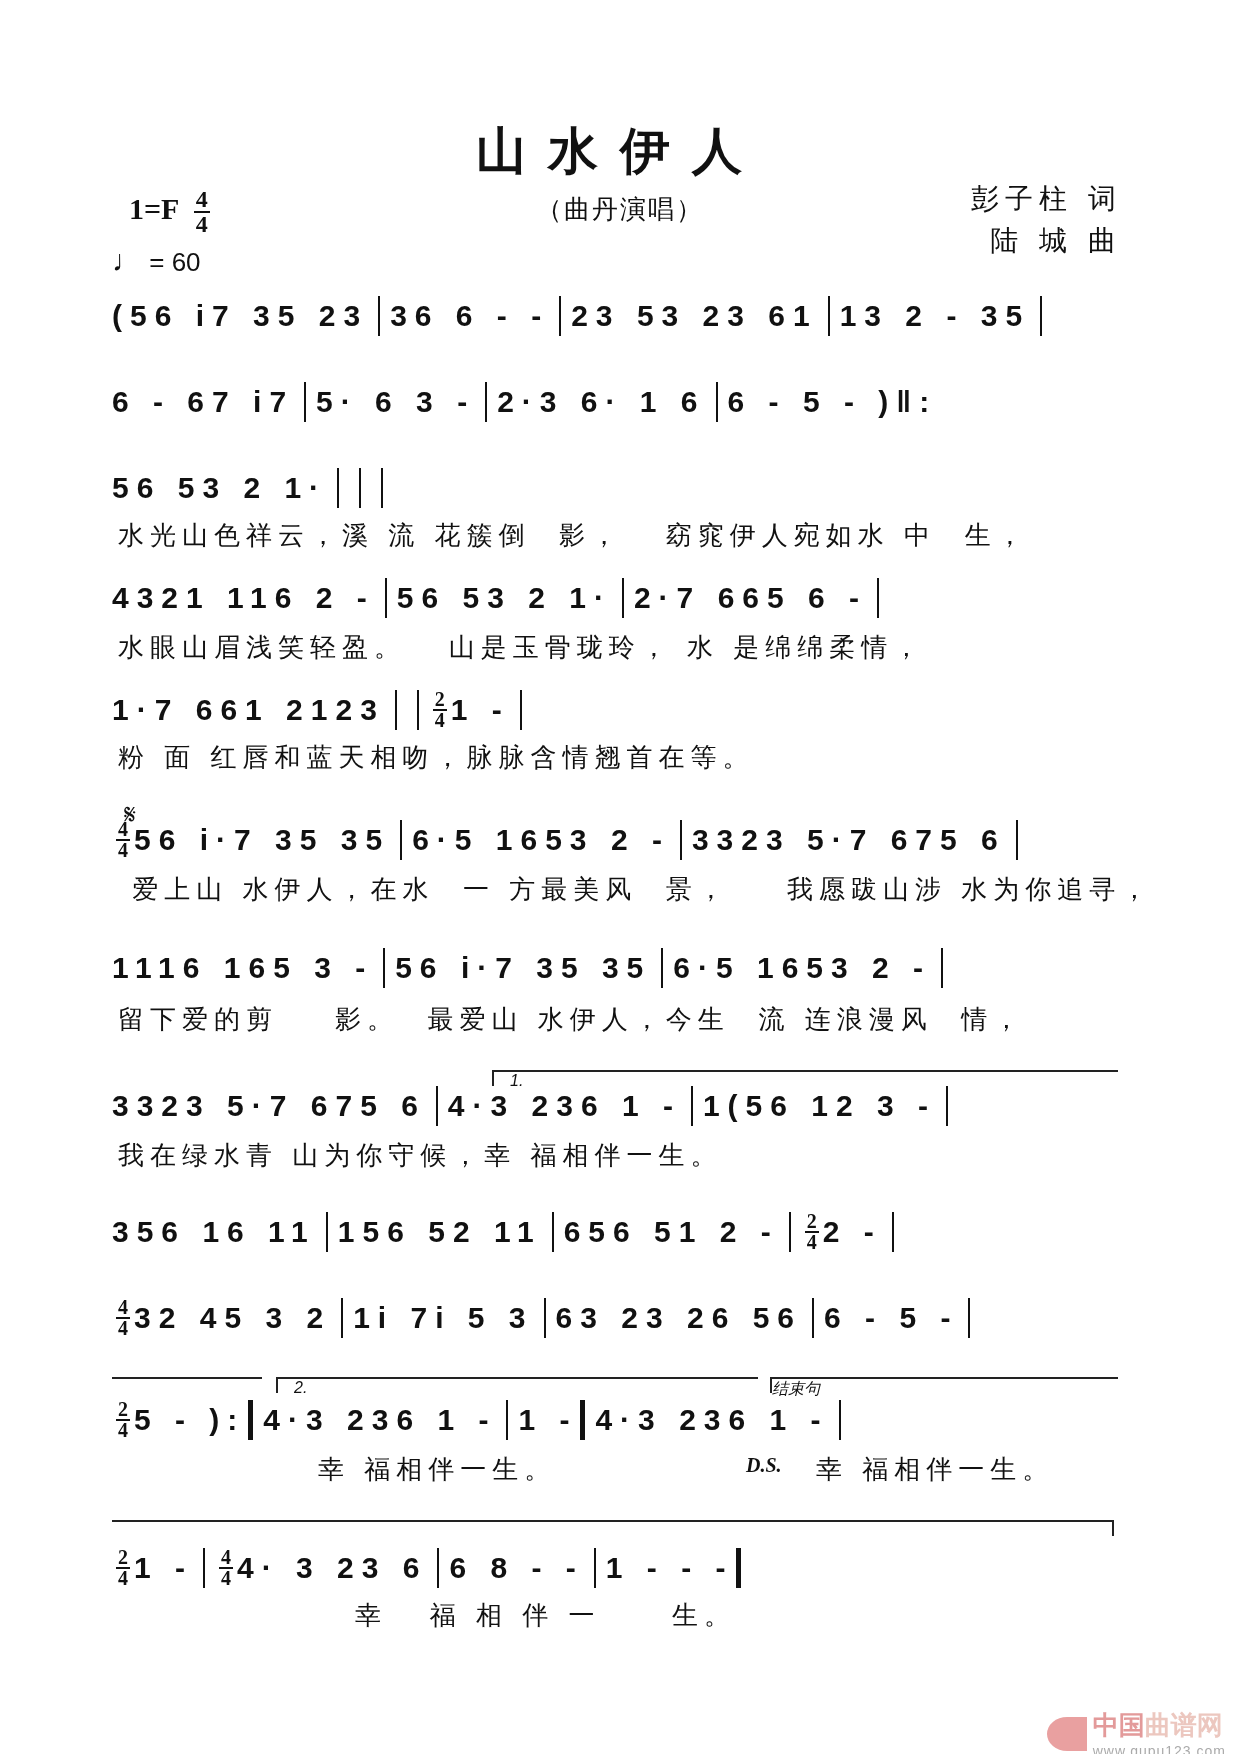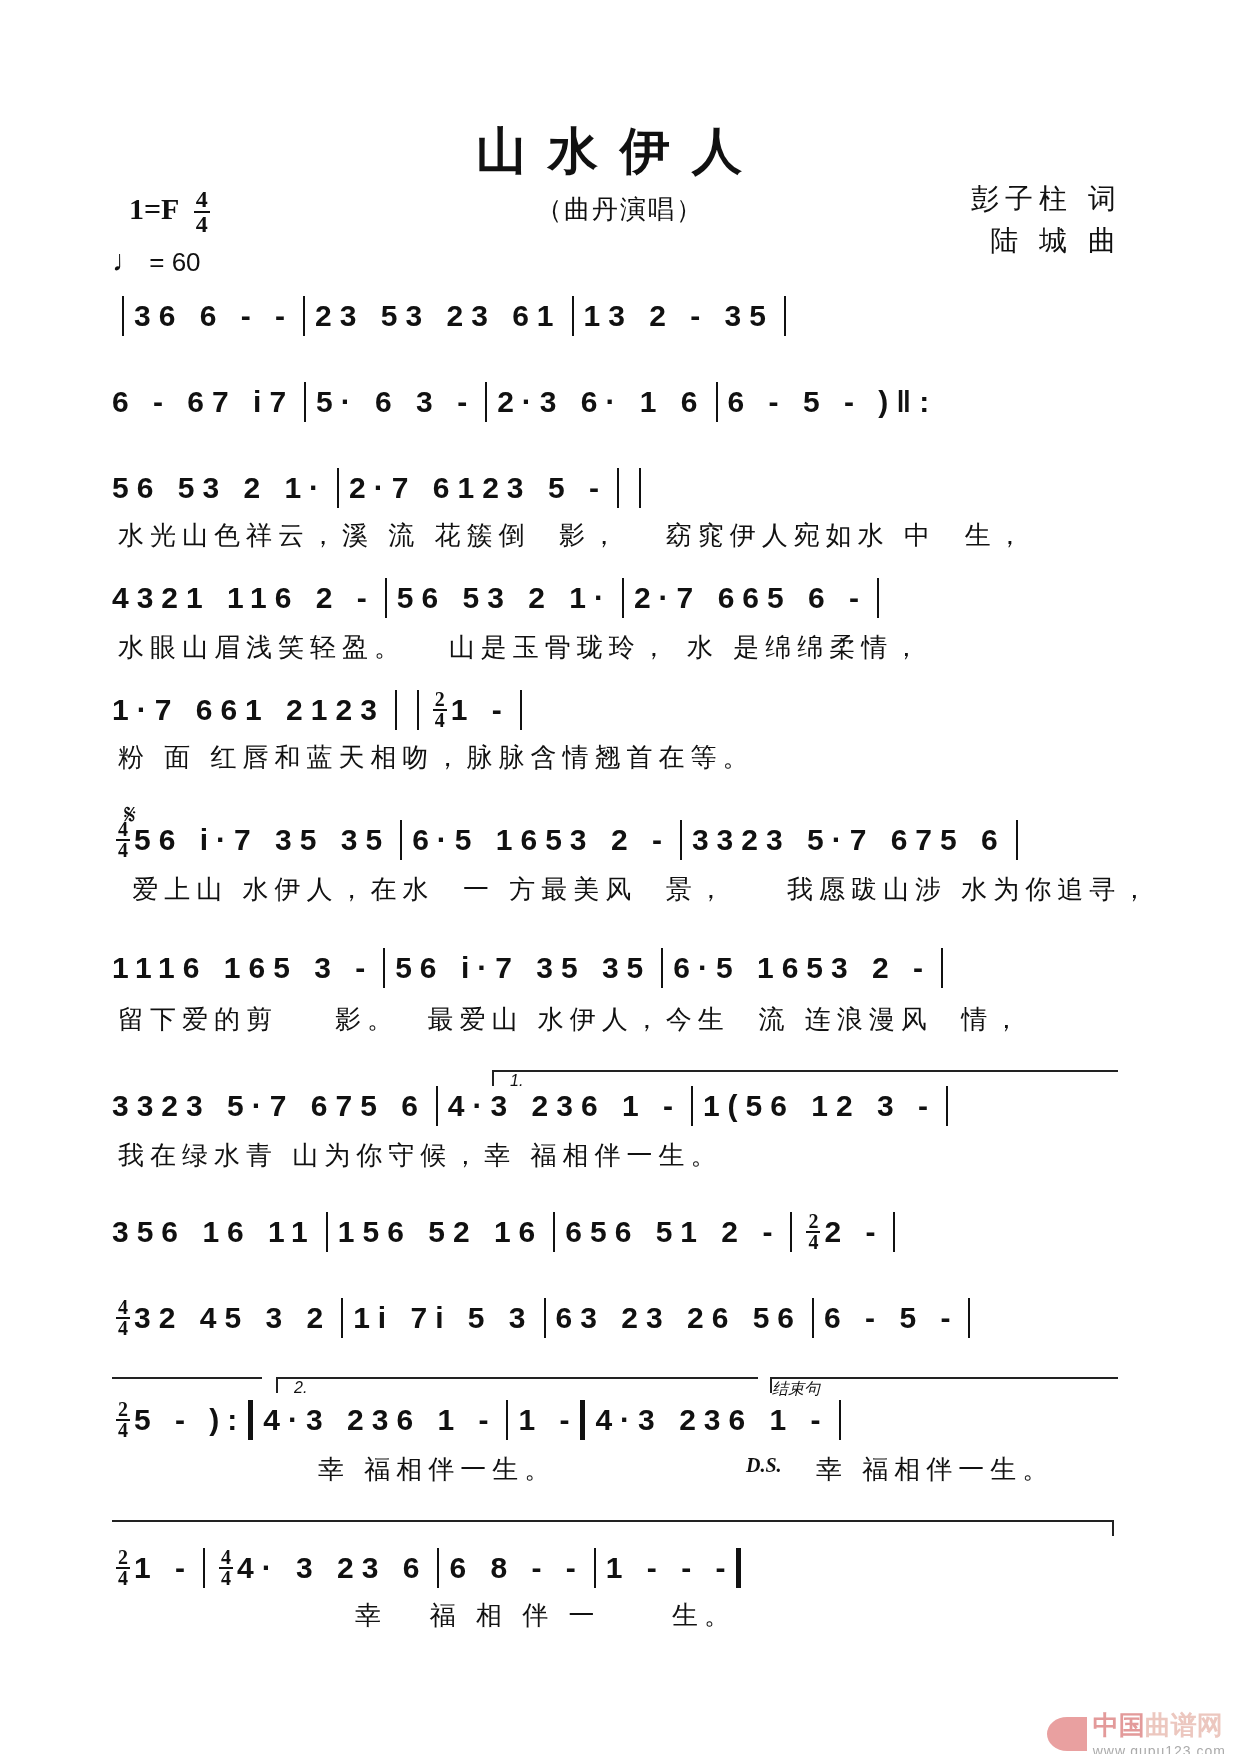--- a/index.html
+++ b/index.html
@@ -48,20 +48,21 @@
 </div>
 <div class="abs tempo">
   <span class="note">♩</span>
   <span>= 60</span>
 </div>
 <div class="abs singer">（曲丹演唱）</div>
 <div class="abs credit" style="top:180px">彭子柱 词</div>
 <div class="abs credit" style="top:222px">陆 城 曲</div>
 
 <div class="abs row" style="top:296px">
+  <span class="notes">(56 i7 35 23</span>
     <span class="bar"></span>
   <span class="notes">36 6 - -</span>
     <span class="bar"></span>
   <span class="notes">23 53 23 61</span>
     <span class="bar"></span>
   <span class="notes">13 2 - 35</span>
     <span class="bar"></span>
 </div>
 
 <div class="abs row" style="top:382px">
@@ -71,21 +72,20 @@
     <span class="bar"></span>
   <span class="notes">2·3 6· 1 6</span>
     <span class="bar"></span>
   <span class="notes">6 - 5 - )</span>
   <span class="notes">‖:</span>
 </div>
 
 <div class="abs row" style="top:468px">
   <span class="notes">56 53 2 1·</span>
     <span class="bar"></span>
-  <span class="notes">2·7 6123 5 -</span>
     <span class="bar"></span>
     <span class="bar"></span>
 </div>
 <div class="abs lyric" style="top:518px">水光山色祥云，溪 流 花簇倒  影，   窈窕伊人宛如水 中  生，</div>
 
 <div class="abs row" style="top:578px">
   <span class="notes">4321 116 2 -</span>
     <span class="bar"></span>
   <span class="notes">56 53 2 1·</span>
     <span class="bar"></span>
@@ -141,21 +141,21 @@
   <span class="notes">4·3 236 1 -</span>
     <span class="bar"></span>
   <span class="notes">1(56 12 3 -</span>
     <span class="bar"></span>
 </div>
 <div class="abs lyric" style="top:1138px">我在绿水青 山为你守候，幸 福相伴一生。</div>
 
 <div class="abs row" style="top:1212px">
   <span class="notes">356 16 11</span>
     <span class="bar"></span>
-  <span class="notes">156 52 16</span>
+  <span class="notes">156 52 11</span>
     <span class="bar"></span>
   <span class="notes">656 51 2 -</span>
     <span class="bar"></span>
   <span class="frac">
     <span class="n">2</span>
     <span>4</span>
   </span>
   <span class="notes">2 -</span>
     <span class="bar"></span>
 </div>

